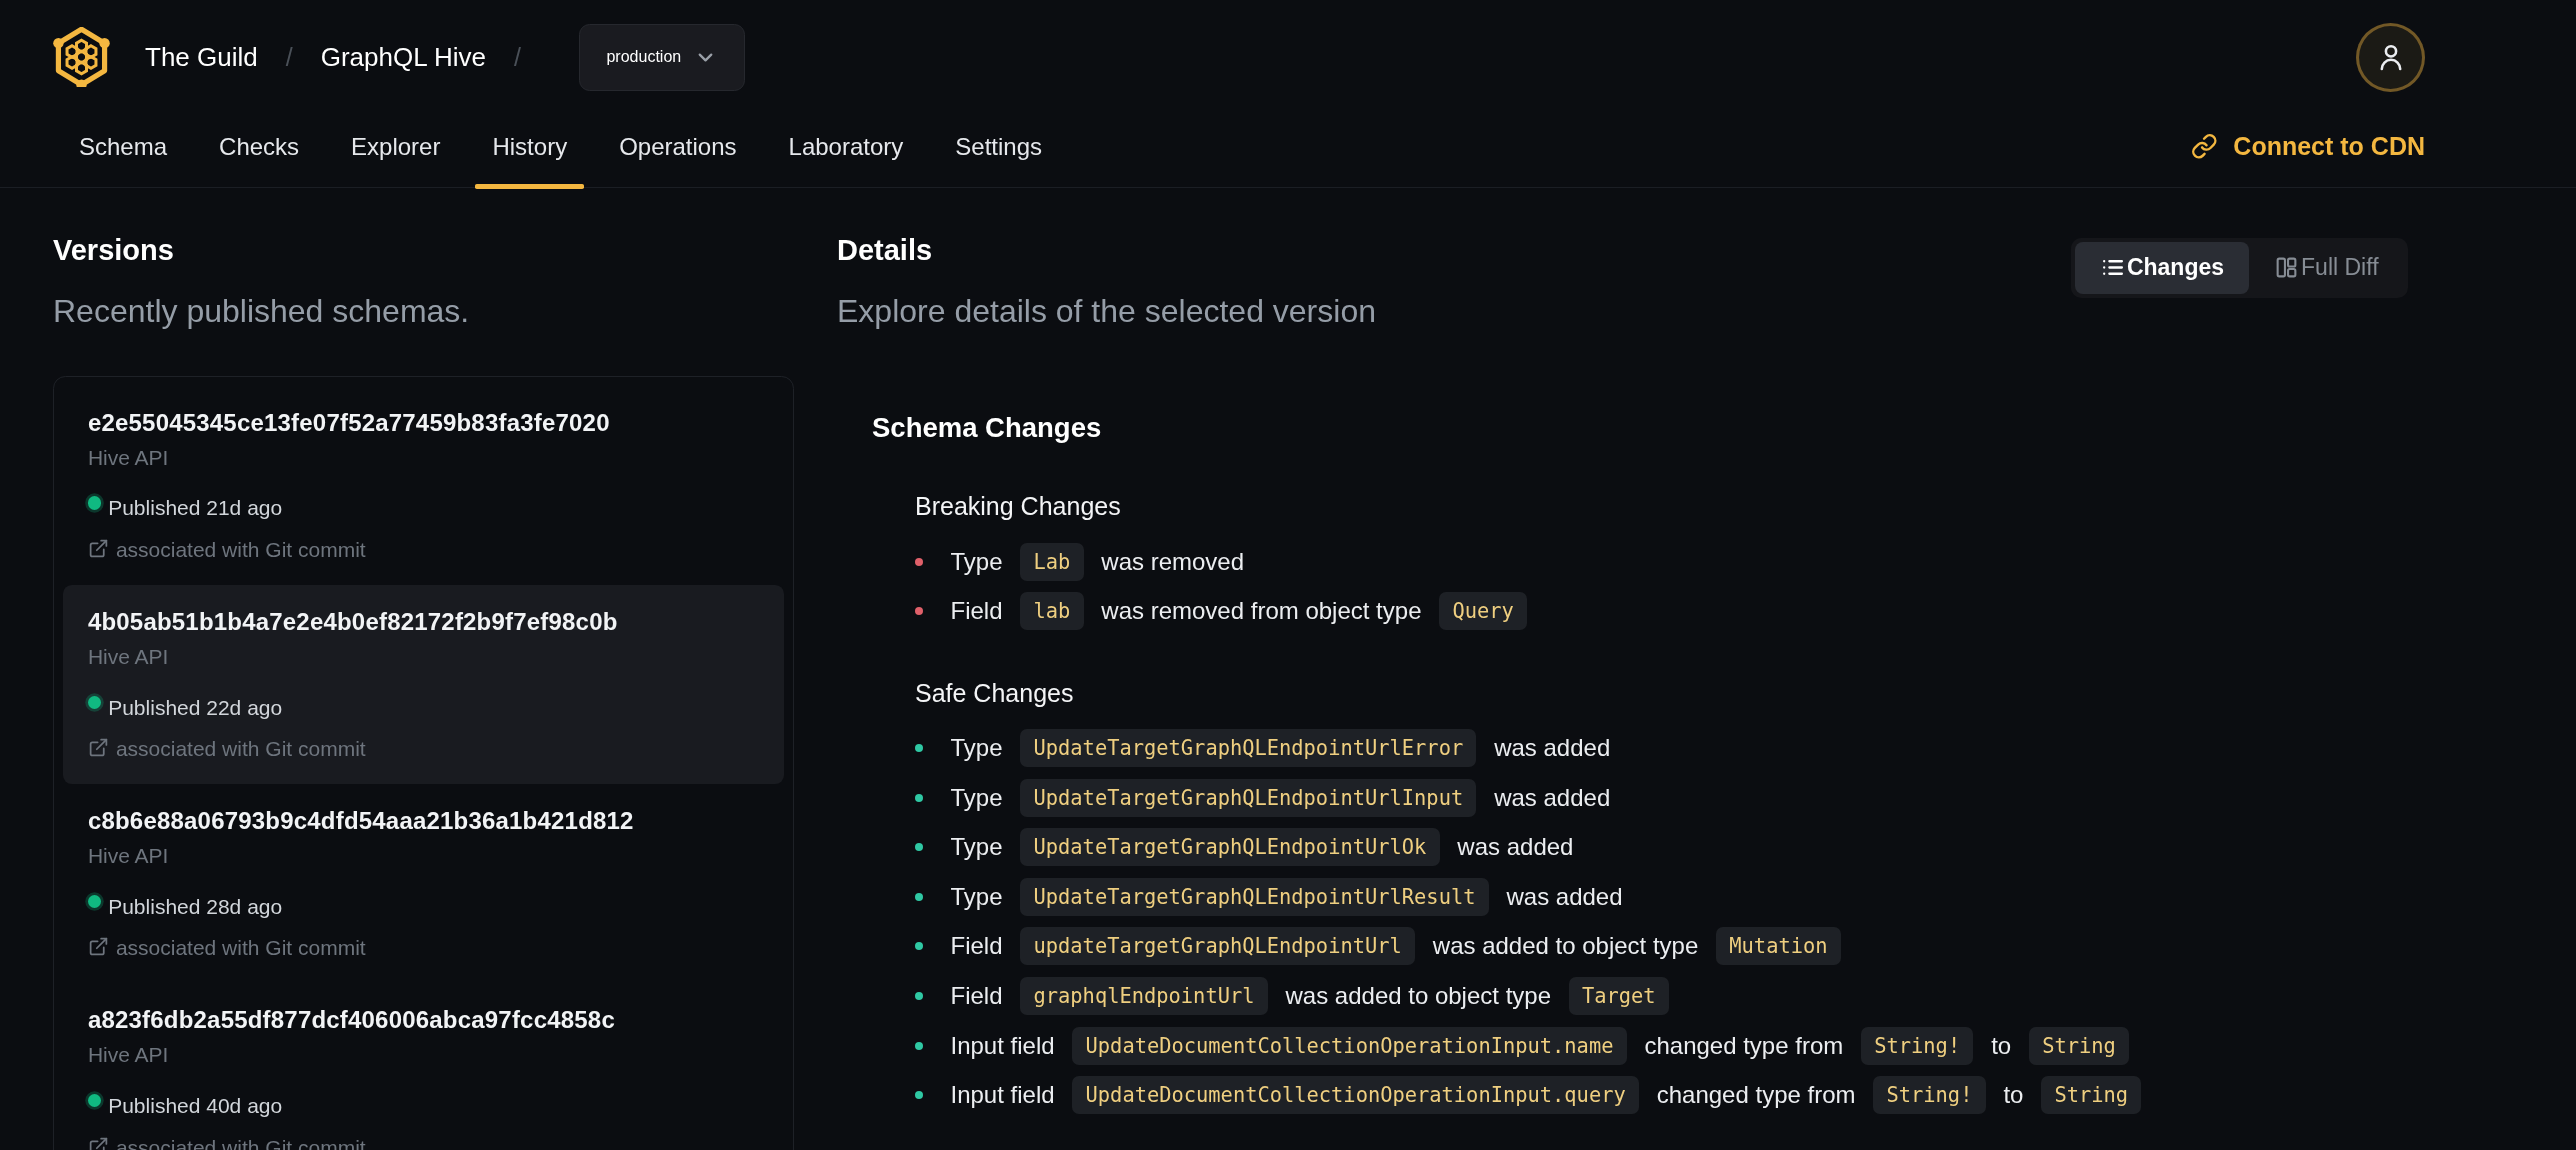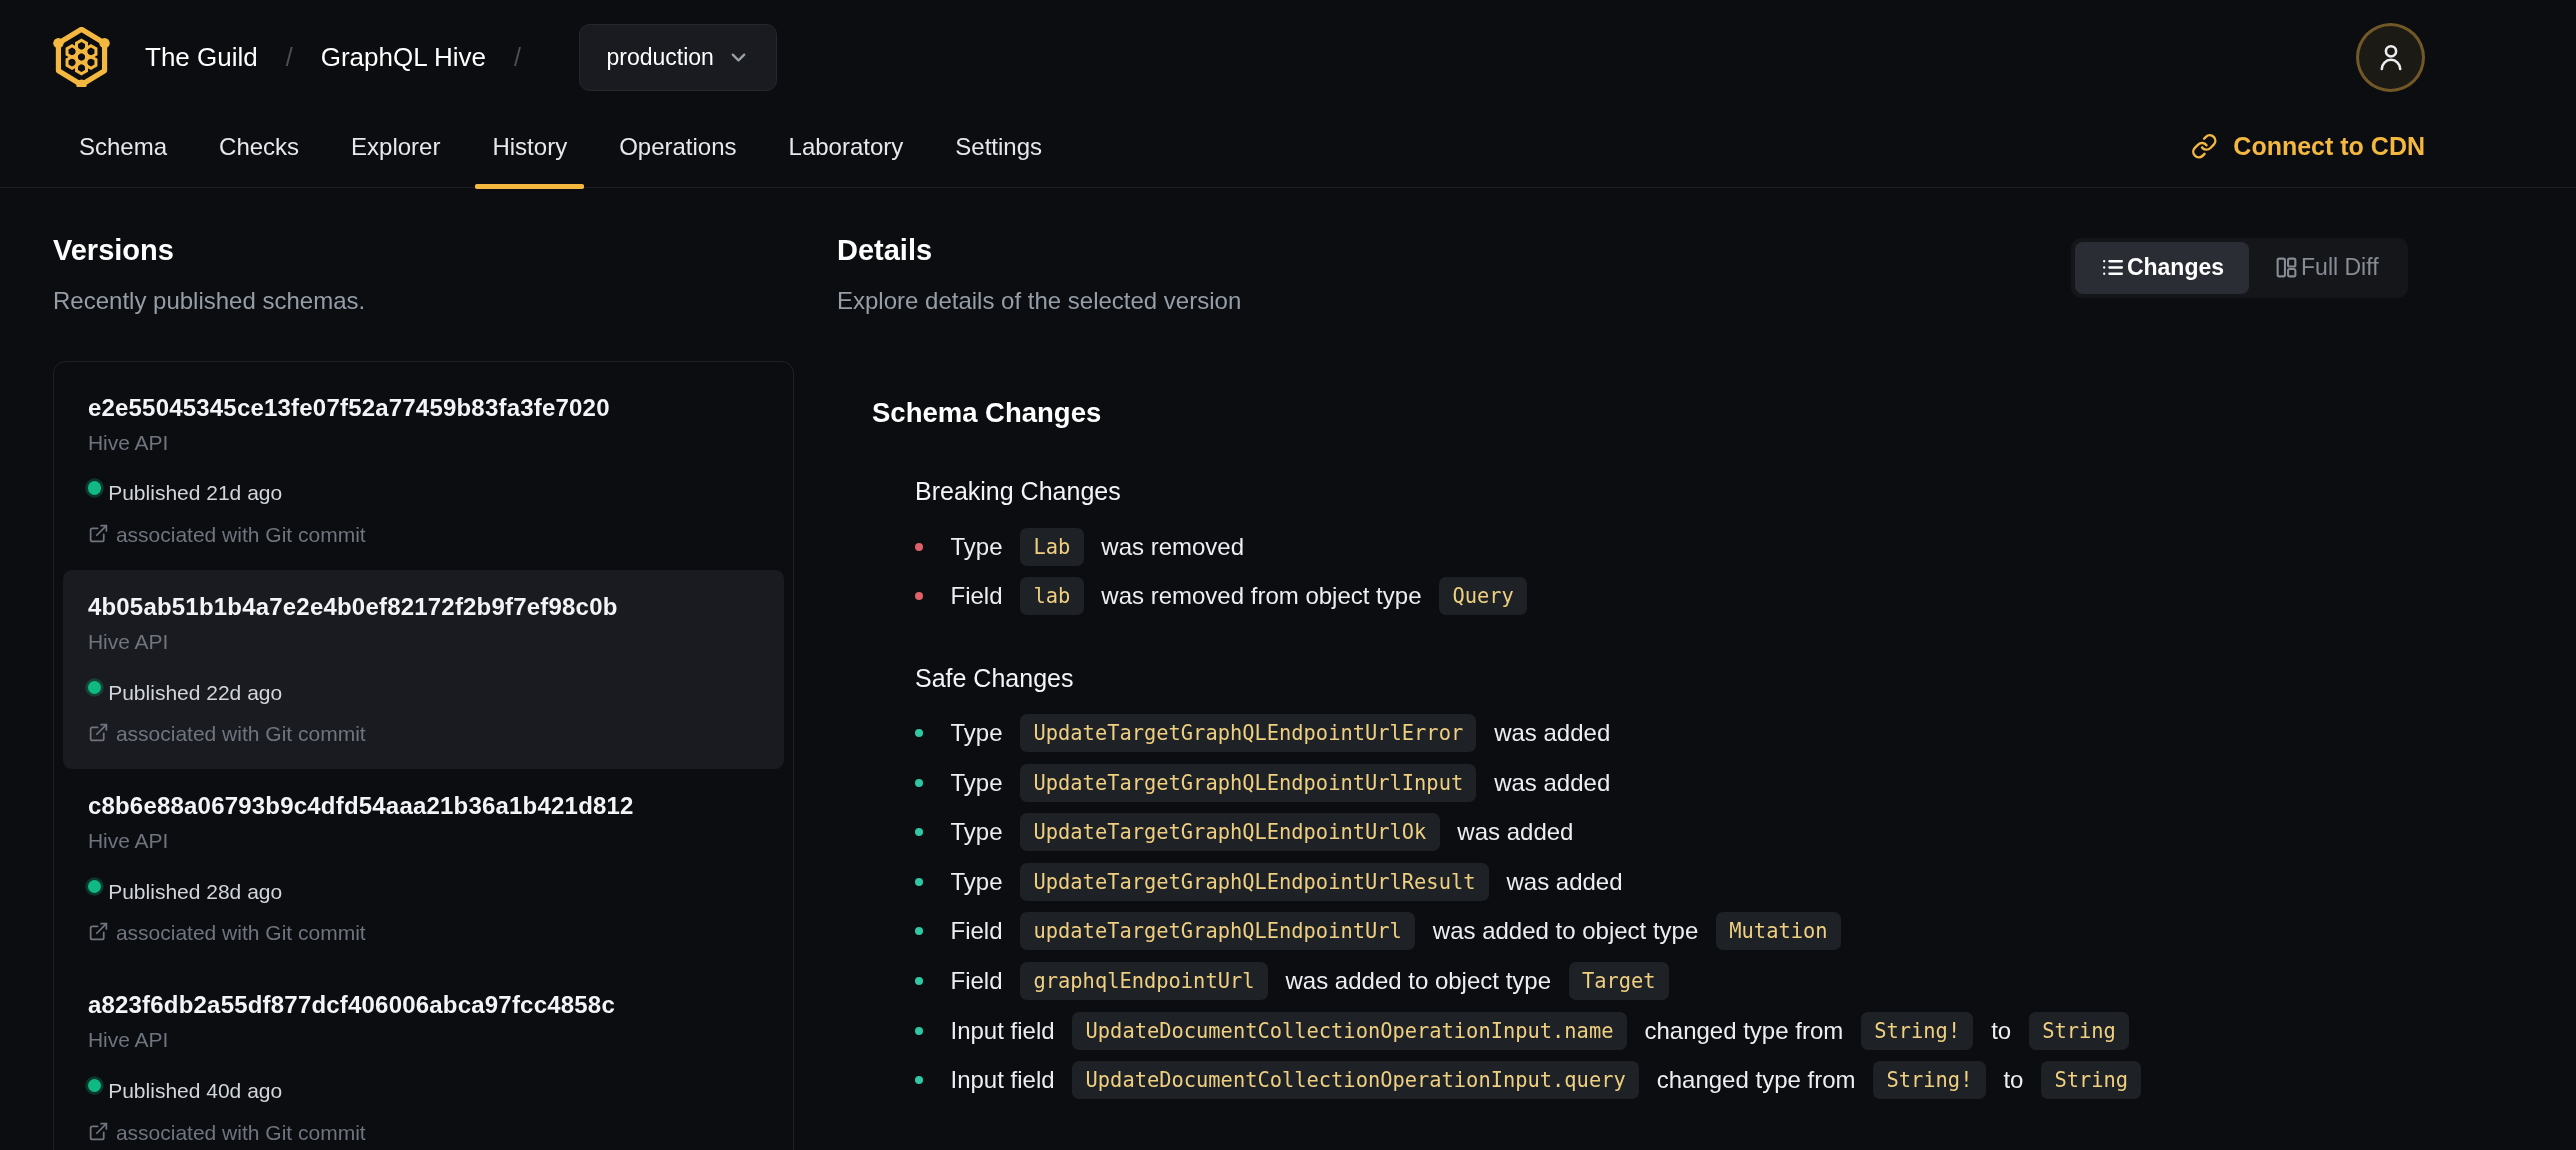--- a/index.html
+++ b/index.html
@@ -16,21 +16,21 @@
     display:flex; align-items:center;
     height:106px; padding:8.9px 151px 0 53px;
   }
   .logo { width:57px; height:60px; margin-right:35px; flex:none; cursor:pointer; }
   .crumb { font-size:26px; color:#ffffff; cursor:pointer; }
   .crumb-sep { font-size:25px; color:#4a5058; margin:0 28px; }
   .target-select {
     display:flex; align-items:center; gap:13px;
     margin-left:30px; height:67px; padding:0 26.6px;
     background:#1a1b20; border:0.9px solid #26282e; border-radius:10.6px;
-    font-size:23px; color:#ffffff; cursor:pointer;
+    font-size:16px; color:#ffffff; cursor:pointer;
   }
   .chev { color:#9aa0a8; }
   .spacer { flex:1; }
   .avatar {
     width:69px; height:69px; border-radius:50%;
     background:#1b1a15; border:3.5px solid rgba(244,183,64,0.40);
     display:flex; align-items:center; justify-content:center;
     color:#eceef1; cursor:pointer;
   }
 
@@ -53,21 +53,21 @@
     margin-left:auto; display:flex; align-items:center; gap:16px;
     color:#f4b740; font-size:25px; cursor:pointer;font-weight:bold;
   }
 
   
   .main { display:flex; padding:46px 168px 0 53px; }
 
   
   .left { width:741px; flex:none; }
   .pane-title { font-size:29px; font-weight:bold; color:#ffffff; }
-  .pane-sub { font-size:24px; color:#959da7; margin-top:20px; }
+  .pane-sub { font-size:32px; color:#959da7; margin-top:26px; }
   .versions-card {
     margin-top:46px; border:0.9px solid #1e2127; border-radius:12.4px;
     padding:8.9px; height:1064px; overflow:hidden;
   }
   .vitem { padding:23px 25px; border-radius:8.9px; cursor:pointer; }
   .vitem.selected { background:#191b20; }
   .vhash { font-size:24px; font-weight:600; color:#f2f4f6; letter-spacing:0.2px; }
   .vservice { font-size:21px; color:#6e757e; margin-top:8.9px; }
   .vrow { display:flex; align-items:flex-start; gap:7px; }
   .vpub { margin-top:26.6px; font-size:21px; color:#d2d6db; }

